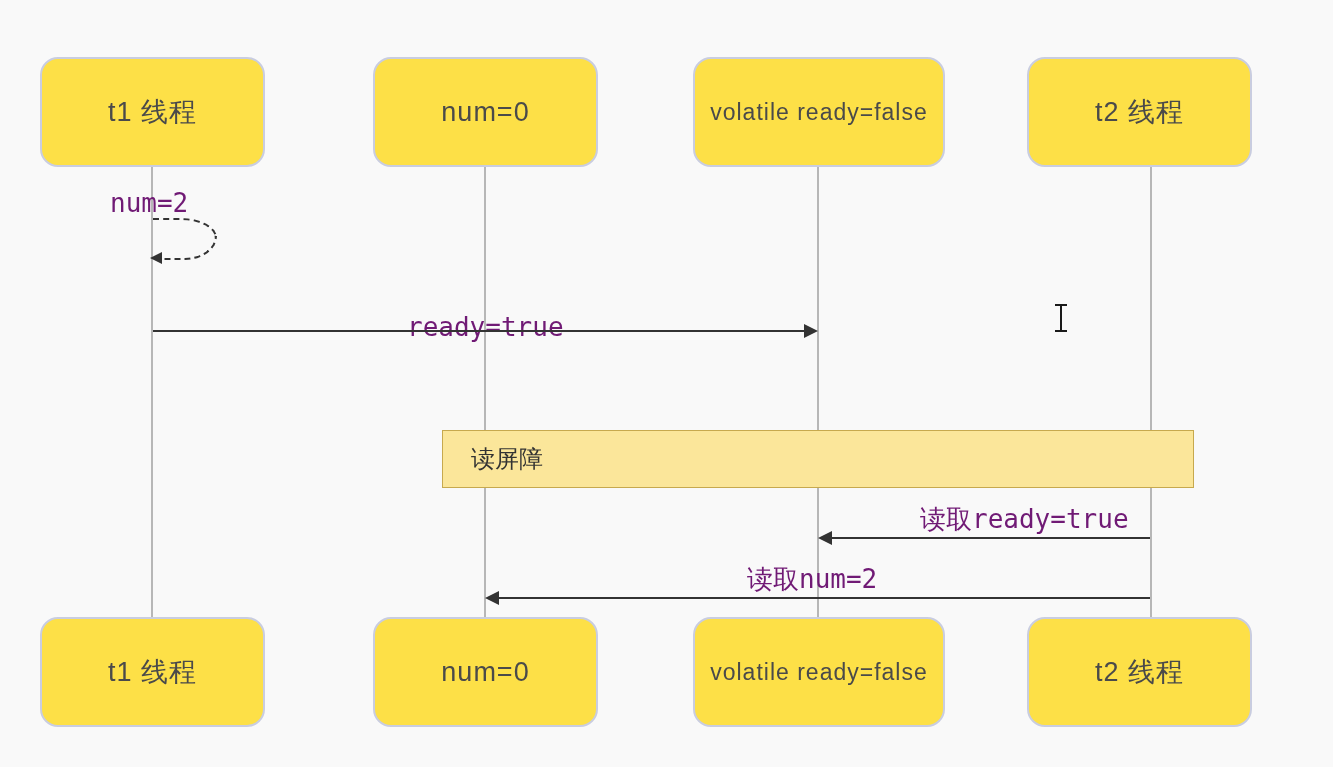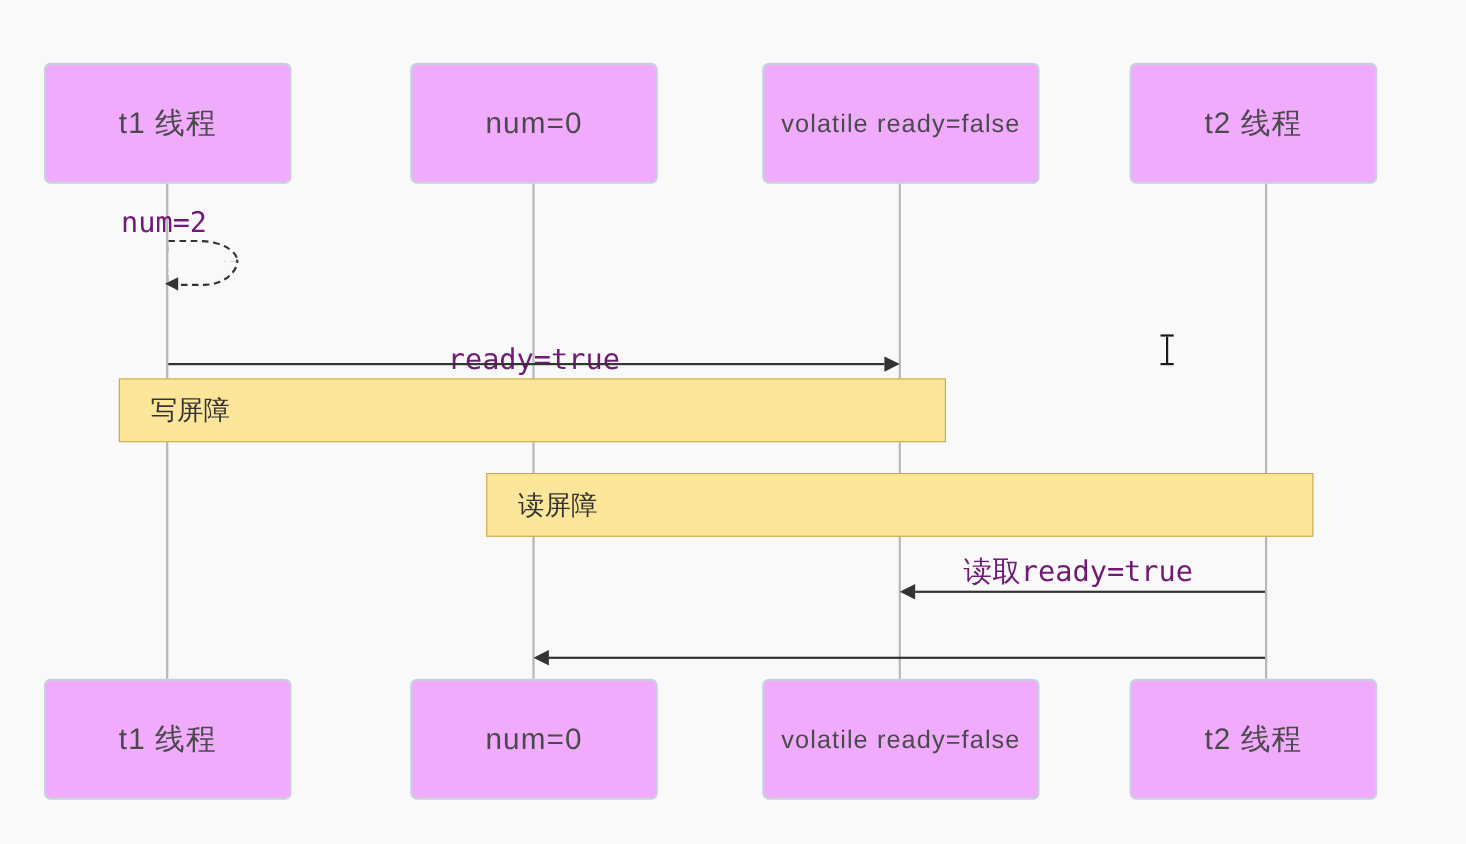--- a/index.html
+++ b/index.html
@@ -1,22 +1,22 @@
 <!DOCTYPE html>
 <html><head>
 <meta charset="utf-8">
 <style>
   html,body{margin:0;padding:0;width:1333px;height:767px;background:#f9f9f9;font-family:"Helvetica Neue",Arial,"PingFang SC","Hiragino Sans GB","Microsoft YaHei",sans-serif;}
   .stage{position:relative;width:1333px;height:767px;}
   .participant{
     position:absolute;
     width:225px;height:110px;
-    background:#f0abfc;
+    background:#fde047;
     border:2px solid #c9cde0;
-    border-radius:6px;
+    border-radius:18px;
     display:flex;align-items:center;justify-content:center;
     font-size:27px;color:#4a4a4a;letter-spacing:1px;
     box-sizing:border-box;
     white-space:nowrap;
   }
   .lifeline{
     position:absolute;width:2px;background:#b7b7b7;
   }
   .label{
     position:absolute;
@@ -119,30 +119,28 @@
   <div>
     <div class="self-loop-top" style="left:153px;top:218px;"></div>
     <div class="self-loop" style="left:153px;top:236px;height:22px;"></div>
     <div class="self-arrow" style="left:150px;top:252px;"></div>
   </div>
 
   <span class="label" style="left:407px;top:312px;">ready=true</span>
   <div class="arrow-line" style="left:153px;top:330px;width:651px;"></div>
   <div class="arrow-head-right" style="left:804px;top:324px;"></div>
 
-  <div class="barrier" style="left:108px;top:344px;width:752px;">
-    <span>写屏障</span>
-  </div>
 
   <div class="barrier" style="left:442px;top:430px;width:752px;">
     <span>读屏障</span>
   </div>
 
-  <span class="label" style="left:876px;top:502px;">读取ready=true</span>
+  <span class="label" style="left:920px;top:502px;">读取ready=true</span>
   <div class="arrow-line" style="left:832px;top:537px;width:318px;"></div>
   <div class="arrow-head-left" style="left:818px;top:531px;"></div>
 
+  <span class="label" style="left:747px;top:562px;">读取num=2</span>
   <div class="arrow-line" style="left:499px;top:597px;width:651px;"></div>
   <div class="arrow-head-left" style="left:485px;top:591px;"></div>
 
   <div class="cursor" style="left:1060px;top:306px;"></div>
 
 </div>
 
 </body></html>

